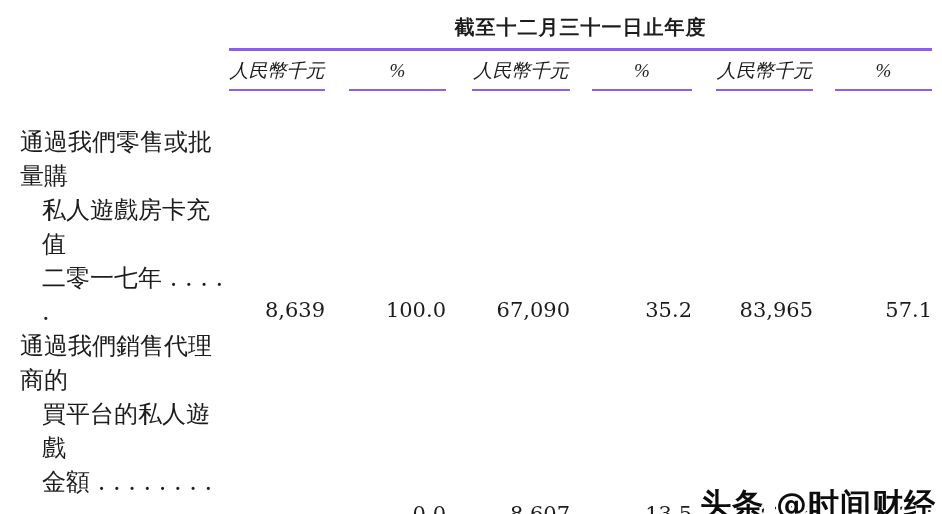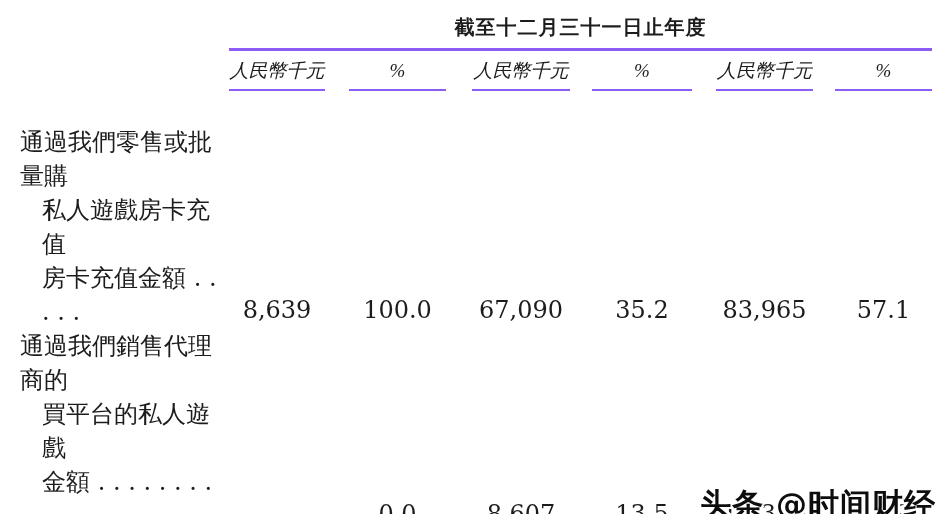--- a/index.html
+++ b/index.html
@@ -54,21 +54,21 @@
   .ub.sub {
     font-style: italic; font-size: 19px; line-height: 24px;
     padding-bottom: 6px;
   }
 
   tr.spacer td { height: 34px; }
 
   
   .lblcell { font-size: 24px; line-height: 34px; padding-left: 2px; }
   .lblcell .ind { padding-left: 22px; }
-  .val { text-align: center; font-size: 24px; line-height: 38px; }
+  .val { text-align: right; font-size: 21px; line-height: 38px; }
 
   
   .ub2 { border-bottom: 2px solid #2a2a2a; padding-bottom: 10px; }
   .pb12 { padding-bottom: 12px; }
 
   .watermark {
     position: absolute;
     right: 6px; bottom: 2px;
     font-family: "DejaVu Sans", "Liberation Sans", sans-serif;
     font-size: 31px; font-weight: bold;
@@ -128,21 +128,21 @@
     </tr>
 
     <tr class="spacer">
           <td colspan="7"></td>
         </tr>
 
     <tr>
       <td class="lblcell">
         <div>通過我們零售或批量購</div>
         <div class="ind">私人遊戲房卡充值</div>
-        <div class="ind">房卡充值金額 . . . . .</div>
+        <div class="ind">二零一七年 . . . . .</div>
       </td>
       <td class="c1 val">8,639</td>
       <td class="c2 val">100.0</td>
       <td class="c3 val">67,090</td>
       <td class="c4 val">35.2</td>
       <td class="c5 val">83,965</td>
       <td class="c6 val">57.1</td>
     </tr>
 
     <tr>

